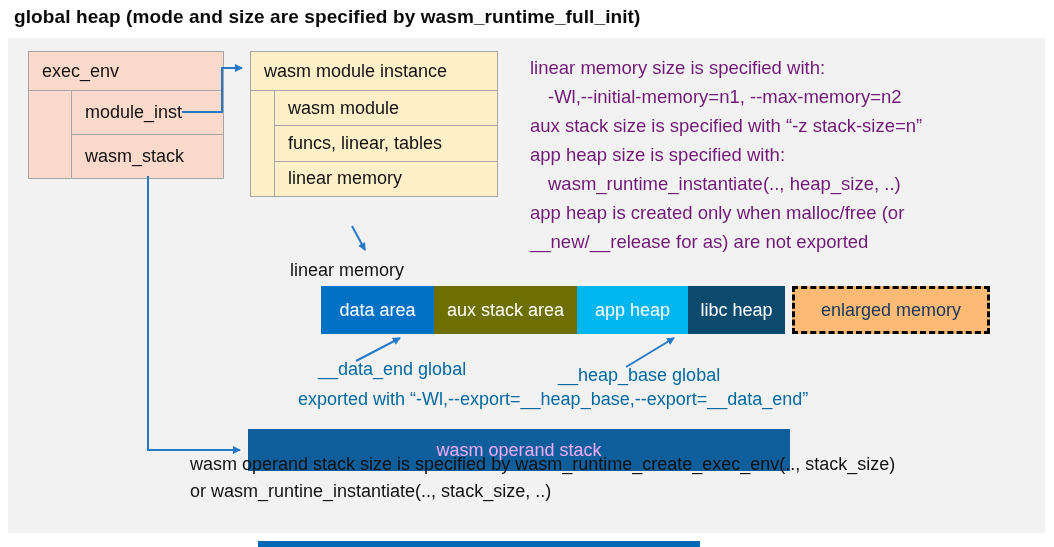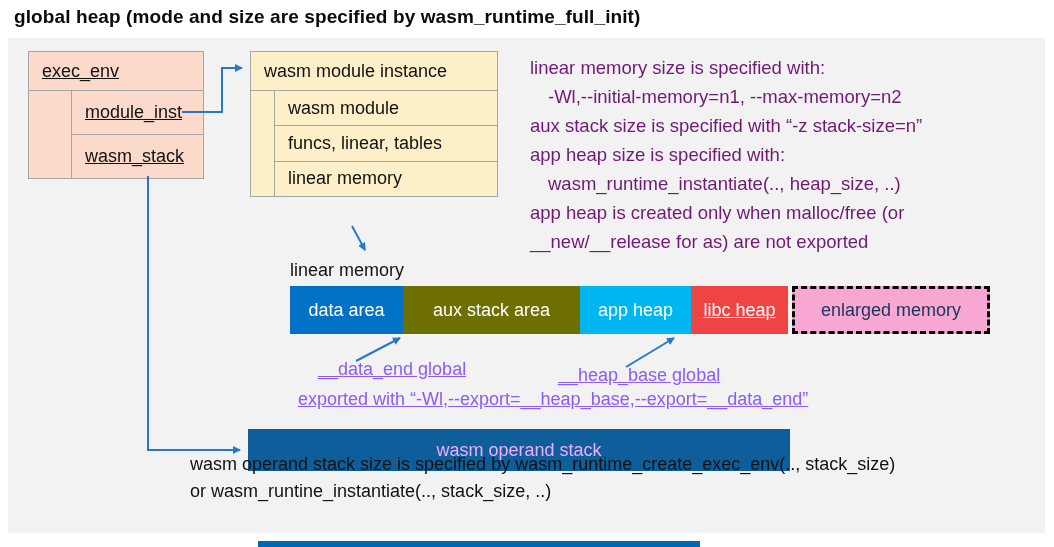--- a/index.html
+++ b/index.html
@@ -22,40 +22,40 @@
   .structbox .hdr {
     display:flex; align-items:center; padding-left:13px; font-size:18px;
     border-bottom:1px solid #a6a6a6; flex:0 0 39px;
   }
   .structbox .rows { flex:1; display:flex; flex-direction:column; }
   .structbox .row {
     flex:1; display:flex; align-items:center; padding-left:13px; font-size:18px;
     margin-left:42px; border-left:1px solid #a6a6a6; border-bottom:1px solid #a6a6a6;
   }
   .structbox .row:last-child { border-bottom:none; }
-  #exec-box  { left:28px;  top:51px; width:176px; height:128px;text-decoration:underline; }
+  #exec-box  { left:28px;  top:51px; width:196px; height:128px; }
   #inst-box  { left:250px; top:51px; width:248px; height:146px; }
   #inst-box .row { margin-left:23px; }
   
   .notes { position:absolute; left:530px; top:53px; font-size:18.5px; line-height:29px; color:#701a75; }
   .notes .indent { padding-left:18px; }
   
   .lm-label { position:absolute; left:290px; top:260px; font-size:18px; }
   .membar { position:absolute; left:290px; top:286px; height:48px; display:flex; }
   .seg { display:flex; align-items:center; justify-content:center; font-size:18px; color:#fff; }
-  .seg-data { width:113px; background:#0071c5; }
-  .seg-aux  { width:177px; background:#6d7000; }
+  .seg-data { width:113px; background:#0071c5;margin-left:31px; }
+  .seg-aux  { width:143px; background:#6d7000; }
   .seg-appheap { width:111px; background:#00b6f0; }
-  .seg-libc { width:97px; background:#ef4444;text-decoration:underline; }
+  .seg-libc { width:97px; background:#0c4a6e; }
   .seg-enlarged {
     position:absolute; left:792px; top:286px; width:198px; height:48px;
-    border:3px dashed #000; background:#f9a8d4; color:#16365c;
+    border:3px dashed #000; background:#fdba74; color:#16365c;
     display:flex; align-items:center; justify-content:center; font-size:18px;
   }
-  .ann { position:absolute; font-size:18px; color:#8b5cf6;text-decoration:underline; }
+  .ann { position:absolute; font-size:18px; color:#0369a1; }
   #ann-dataend  { left:318px; top:359px; }
   #ann-heapbase { left:558px; top:365px; }
   #ann-export   { left:298px; top:389px; }
   
   .opstack {
     position:absolute; left:248px; top:429px; width:542px; height:42px; background:#0f5e9c;
     color:#f0abfc; display:flex; align-items:center; justify-content:center; font-size:18px;
   }
   .bottom-notes { position:absolute; left:190px; top:451px; font-size:18px; line-height:27px; }
   .footer-bar { position:absolute; left:258px; top:541px; width:442px; height:6px; background:#0068b5; }

